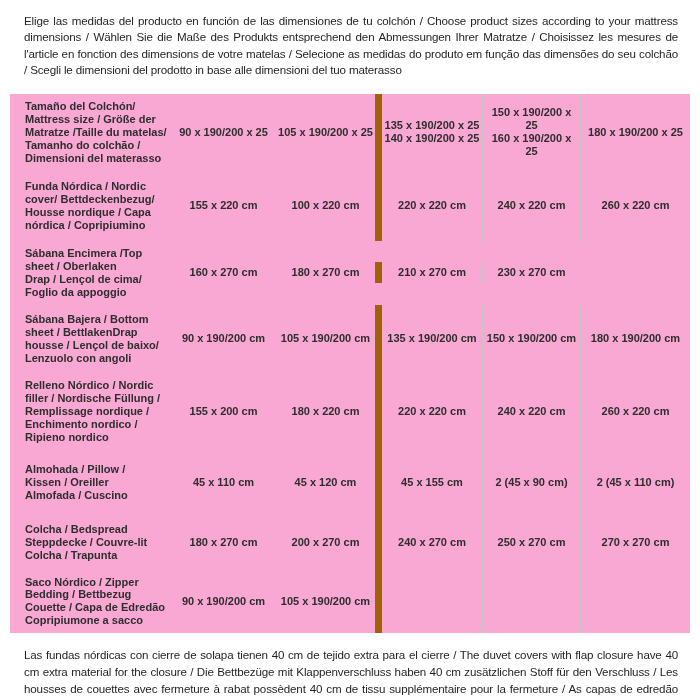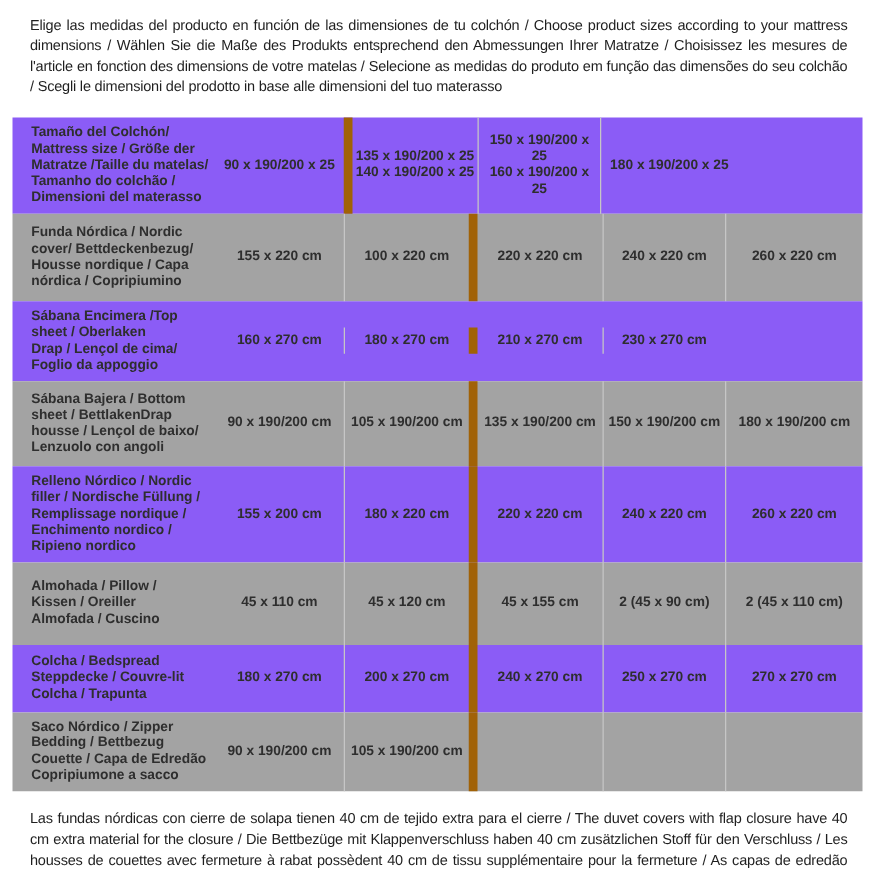--- a/index.html
+++ b/index.html
@@ -21,22 +21,22 @@
     line-height: 1.42;
     letter-spacing: -0.15px;
     width: 654px;
   }
 
   .size-table {
     margin: 15px 0 0 -14px;
     width: 680px;
   }
   .row { display: flex; width: 680px; }
-  .row.gray { background: #8b5cf6; }
-  .row.white { background: #a3a3a3; }
+  .row.gray { background: #f9a8d4; }
+  .row.white { background: #f9a8d4; }
 
   .cell {
     font-size: 11px;
     font-weight: bold;
     line-height: 1.18;
     white-space: pre-line;
   }
   .c-label {
     width: 162px;
     padding: 6px 2px 6px 15px;
@@ -77,20 +77,21 @@
 
   <div class="size-table">
 
     <div class="row gray h1">
       <div class="cell c-label">Tamaño del Colchón/
 Mattress size / Größe der
 Matratze /Taille du matelas/
 Tamanho do colchão /
 Dimensioni del materasso</div>
       <div class="cell c-val c-v1">90 x 190/200 x 25</div>
+      <div class="cell c-val c-v2">105 x 190/200 x 25</div>
       <div class="cell c-val c-v3">135 x 190/200 x 25
 140 x 190/200 x 25</div>
       <div class="cell c-val c-v4">150 x 190/200 x 25
 160 x 190/200 x 25</div>
       <div class="cell c-val c-v5">180 x 190/200 x 25</div>
     </div>
 
     <div class="row white h2">
       <div class="cell c-label">Funda Nórdica /  Nordic
 cover/ Bettdeckenbezug/

